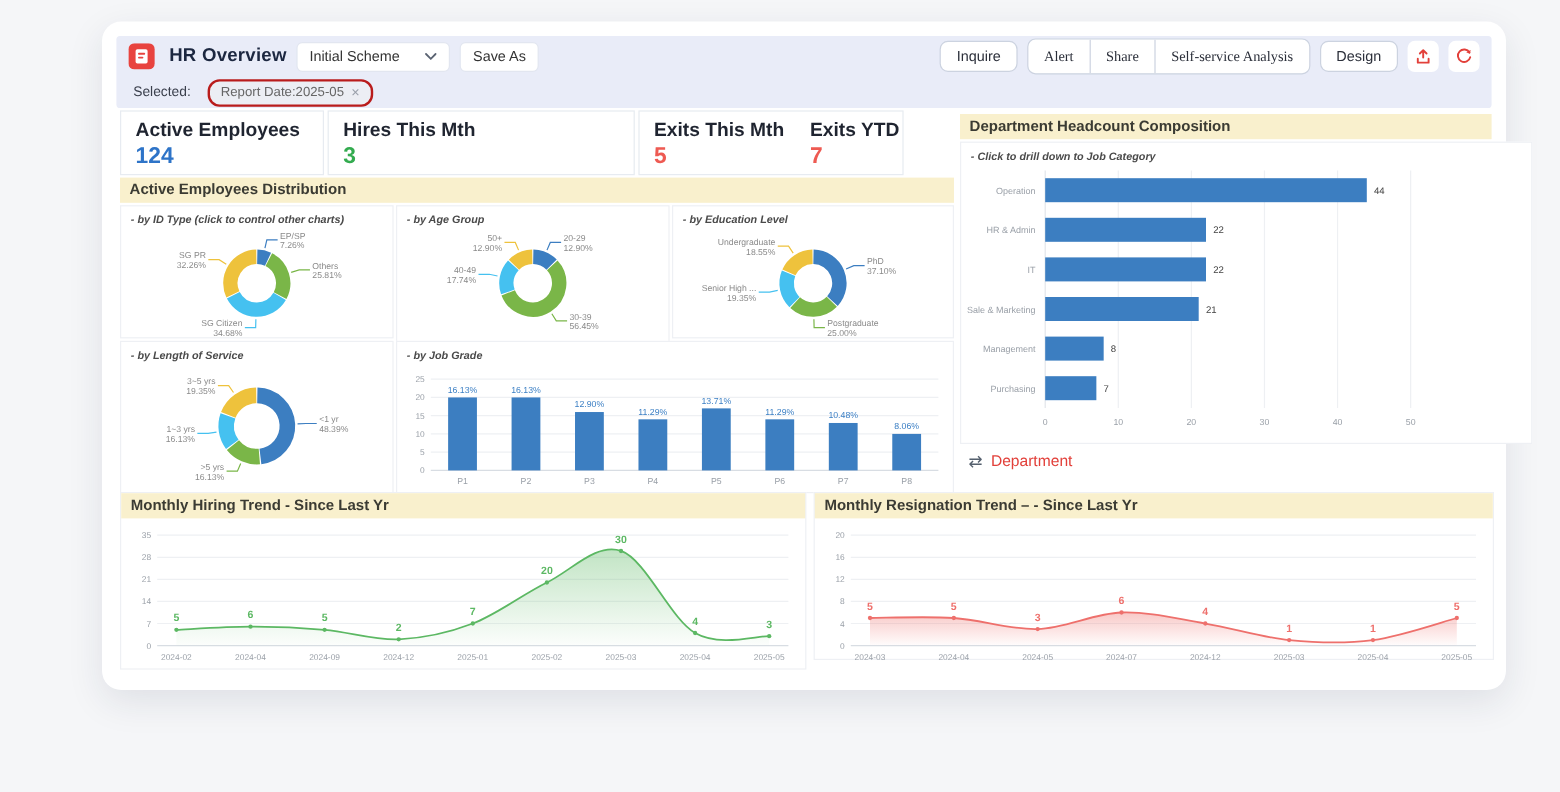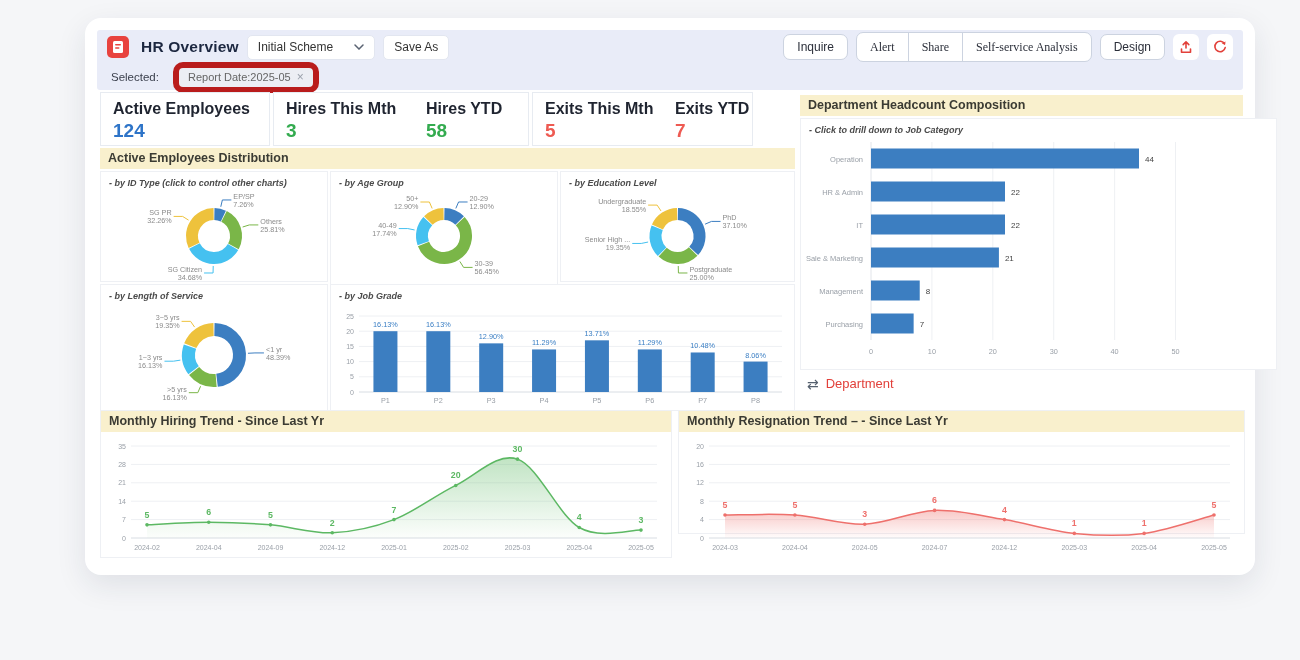--- a/index.html
+++ b/index.html
@@ -12,21 +12,21 @@
   .app-icon{width:22px;height:22px;display:inline-flex;}
   .title{font-size:15.5px;font-weight:bold;color:#1c2740;margin-left:4px;letter-spacing:.2px;}
   .pill{display:inline-flex;align-items:center;gap:21px;height:25px;padding:0 10px;background:#fff;border:1px solid #e2e6f0;border-radius:5px;font-size:12px;color:#333;font-family:inherit;cursor:pointer;}
   .spacer{flex:1;}
   .obtn{height:26px;padding:0 13px;background:#fff;border:1px solid #ccd3e0;border-radius:7px;font-size:12px;color:#2b2f3a;font-family:inherit;cursor:pointer;}
   .ogroup{display:flex;background:#fff;border:1px solid #ccd3e0;border-radius:7px;overflow:hidden;height:28px;align-items:stretch;}
   .ogroup button{border:none;background:transparent;padding:0 13px;font-size:12px;color:#2b2f3a;font-family:Liberation Serif, serif;cursor:pointer;}
   .ogroup button + button{border-left:1px solid #ccd3e0;}
   .ibtn{width:26px;height:26px;background:#fff;border:none;border-radius:6px;display:inline-flex;align-items:center;justify-content:center;cursor:pointer;padding:0;}
   .sel-label{font-size:11.5px;color:#3a3f4c;}
-  .chip{display:inline-flex;align-items:center;gap:6px;height:19px;padding:0 9px;background:#eceef4;border:6px solid #b91c1c;border-radius:10px;font-size:11px;color:#666;cursor:pointer;text-align:right;}
+  .chip{display:inline-flex;align-items:center;gap:6px;height:19px;padding:0 9px;background:#eceef4;border:2px solid #b91c1c;border-radius:10px;font-size:11px;color:#666;cursor:pointer;text-align:right;}
   .chip .x{color:#9aa0ab;font-size:12px;cursor:pointer;}
   
   .kpis{position:absolute;left:15px;top:74px;display:flex;gap:3px;}
   .kbox{background:#fff;border:1px solid #e7ebf1;height:52px;display:flex;}
   .kcell{padding:7px 0 0 12px;}
   .klabel{font-size:16px;font-weight:bold;color:#1f2430;white-space:nowrap;}
   .kvalue{font-size:19px;font-weight:bold;margin-top:2px;}
   
   .secbar{position:absolute;background:#f9f0cd;height:21px;line-height:21px;padding-left:8px;font-size:12.5px;font-weight:bold;color:#3b3b33;box-sizing:border-box;}
   .panel{position:absolute;background:#fff;border:1px solid #eef0f4;box-sizing:border-box;}
@@ -93,24 +93,20 @@
     <div class="kbox" style="width:168px">
       <div class="kcell">
           <div class="klabel">Active Employees</div>
           <div class="kvalue" style="color: rgb(46, 116, 200);">124</div>
         </div>
     </div>
     <div class="kbox" style="width:254px">
       <div class="kcell" style="width:128px">
           <div class="klabel">Hires This Mth</div>
           <div class="kvalue" style="color: rgb(51, 171, 79);">3</div>
-        </div>
-      <div class="kcell">
-          <div class="klabel">Hires YTD</div>
-          <div class="kvalue" style="color: rgb(51, 171, 79);">58</div>
         </div>
     </div>
     <div class="kbox" style="width:219px">
       <div class="kcell" style="width:118px">
           <div class="klabel">Exits This Mth</div>
           <div class="kvalue" style="color: rgb(238, 90, 82);">5</div>
         </div>
       <div class="kcell">
           <div class="klabel">Exits YTD</div>
           <div class="kvalue" style="color: rgb(238, 90, 82);">7</div>
@@ -321,21 +317,21 @@
           <text x="416.5" y="20.142857142857146" font-size="8.8" fill="#5cb863" text-anchor="middle" font-weight="600">30</text>
           <text x="416.5" y="118" font-size="7" fill="#9aa0a8" text-anchor="middle">2025-03</text>
           <circle cx="478.25" cy="95.48571428571428" r="1.8" fill="#5cb863"></circle>
           <text x="478.25" y="88.48571428571428" font-size="8.8" fill="#5cb863" text-anchor="middle" font-weight="600">4</text>
           <text x="478.25" y="118" font-size="7" fill="#9aa0a8" text-anchor="middle">2025-04</text>
           <circle cx="540" cy="98.11428571428571" r="1.8" fill="#5cb863"></circle>
           <text x="540" y="91.11428571428571" font-size="8.8" fill="#5cb863" text-anchor="middle" font-weight="600">3</text>
           <text x="540" y="118" font-size="7" fill="#9aa0a8" text-anchor="middle">2025-05</text>
         </svg></div>
   </div>
-  <div class="panel" style="left:593px;top:392px;width:567px;height:124px">
+  <div class="panel" style="left:593px;top:392px;width:567px;height:140px">
     <div class="secbar" style="position:static;width:100%">Monthly Resignation Trend – - Since Last Yr</div>
     <div class="chart"><svg width="565" height="124" viewBox="0 0 565 124">
           <defs>
             <linearGradient id="grad_resignation" x1="0" y1="0" x2="0" y2="1">
               <stop offset="0%" stop-color="#ee706c" stop-opacity="0.38"></stop>
               <stop offset="100%" stop-color="#ee706c" stop-opacity="0.02"></stop>
             </linearGradient>
             <clipPath id="clip_resignation">
               <rect x="30" y="8" width="521" height="98"></rect>
             </clipPath>

